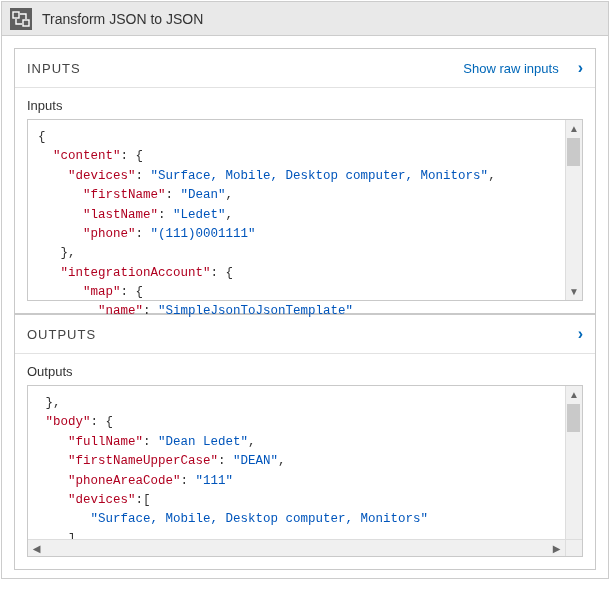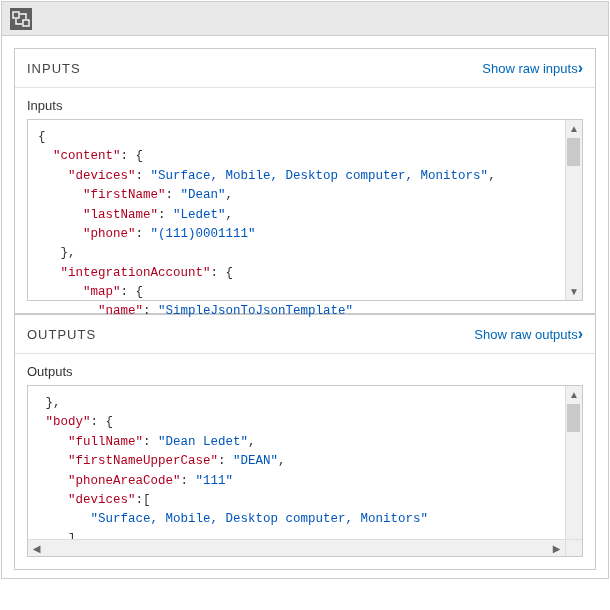--- a/index.html
+++ b/index.html
@@ -41,21 +41,21 @@
   }
   .panel-title {
     font-size: 13px;
     letter-spacing: 1px;
     color: #444;
     font-weight: 400;
   }
   .panel-link {
     display: flex;
     align-items: center;
-    gap: 0;
+    gap: 19px;
     color: #0067b8;
     cursor: pointer;
     font-size: 13px;
   }
   .panel-link .chev { font-weight: bold; font-size: 16px; color: #0067b8; }
   .panel-body { padding: 10px 12px 12px 12px; }
   .sub-label { color: #333; font-size: 13px; margin-bottom: 6px; }
   .code-box {
     border: 1px solid #c9c9c9;
     position: relative;
@@ -127,20 +127,21 @@
   <div class="titlebar">
     <span class="titlebar-icon">
       <svg width="22" height="22" viewBox="0 0 22 22">
         <rect x="0" y="0" width="22" height="22" fill="#5f5f5f"></rect>
         <rect x="3" y="4" width="6" height="6" fill="none" stroke="#fff" stroke-width="1.4"></rect>
         <rect x="13" y="12" width="6" height="6" fill="none" stroke="#fff" stroke-width="1.4"></rect>
         <path d="M10 6 L16 6 L16 11" fill="none" stroke="#fff" stroke-width="1.4"></path>
         <path d="M12 16 L6 16 L6 11" fill="none" stroke="#fff" stroke-width="1.4"></path>
       </svg>
     </span>
+    <span class="titlebar-text">Transform JSON to JSON</span>
   </div>
 
   <div class="content">
 
     <div class="panel">
       <div class="panel-header">
         <div class="panel-title">INPUTS</div>
         <div class="panel-link">
           <span>Show raw inputs</span>
           <span class="chev">›</span>
@@ -165,21 +166,20 @@
           </div>
           <div class="thumb-v"></div>
         </div>
       </div>
     </div>
 
     <div class="panel">
       <div class="panel-header">
         <div class="panel-title">OUTPUTS</div>
         <div class="panel-link">
-          <span>Show raw outputs</span>
           <span class="chev">›</span>
         </div>
       </div>
       <div class="panel-body">
         <div class="sub-label">Outputs</div>
         <div class="code-box outputs-box">
 <pre class="code-pre" style="padding-bottom:20px;"> <span class="p">}</span><span class="p">,</span>
  <span class="k">"body"</span><span class="p">:</span> <span class="p">{</span>
     <span class="k">"fullName"</span><span class="p">:</span> <span class="s">"Dean Ledet"</span><span class="p">,</span>
     <span class="k">"firstNameUpperCase"</span><span class="p">:</span> <span class="s">"DEAN"</span><span class="p">,</span>

